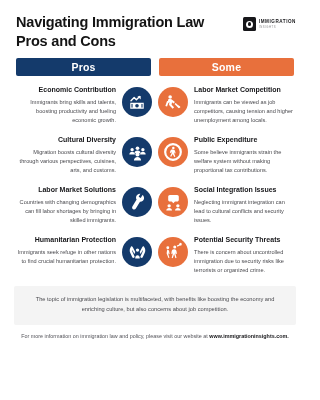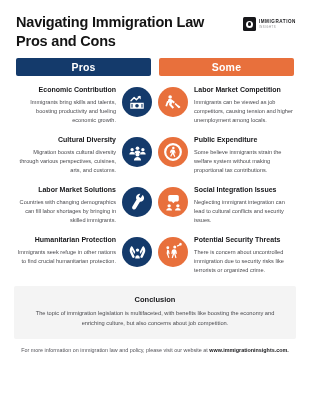--- a/index.html
+++ b/index.html
@@ -349,21 +349,20 @@
         <div class="txt">
           <span class="item-title">Potential Security Threats</span>
           <span class="item-desc">There is concern about uncontrolled immigration due to security risks like terrorists or organized crime.</span>
         </div>
       </div>
     </div>
 
   </div>
 
   <div class="conclusion">
-    <div class="conclusion-title">Conclusion</div>
     <div class="conclusion-body">The topic of immigration legislation is multifaceted, with benefits like boosting the economy and enriching culture, but also concerns about job competition.</div>
   </div>
 
   <div class="footer">
     <span>For more information on immigration law and policy, please visit our website at </span><b>www.immigrationinsights.com.</b>
   </div>
 
 </div>
 
 </body></html>

